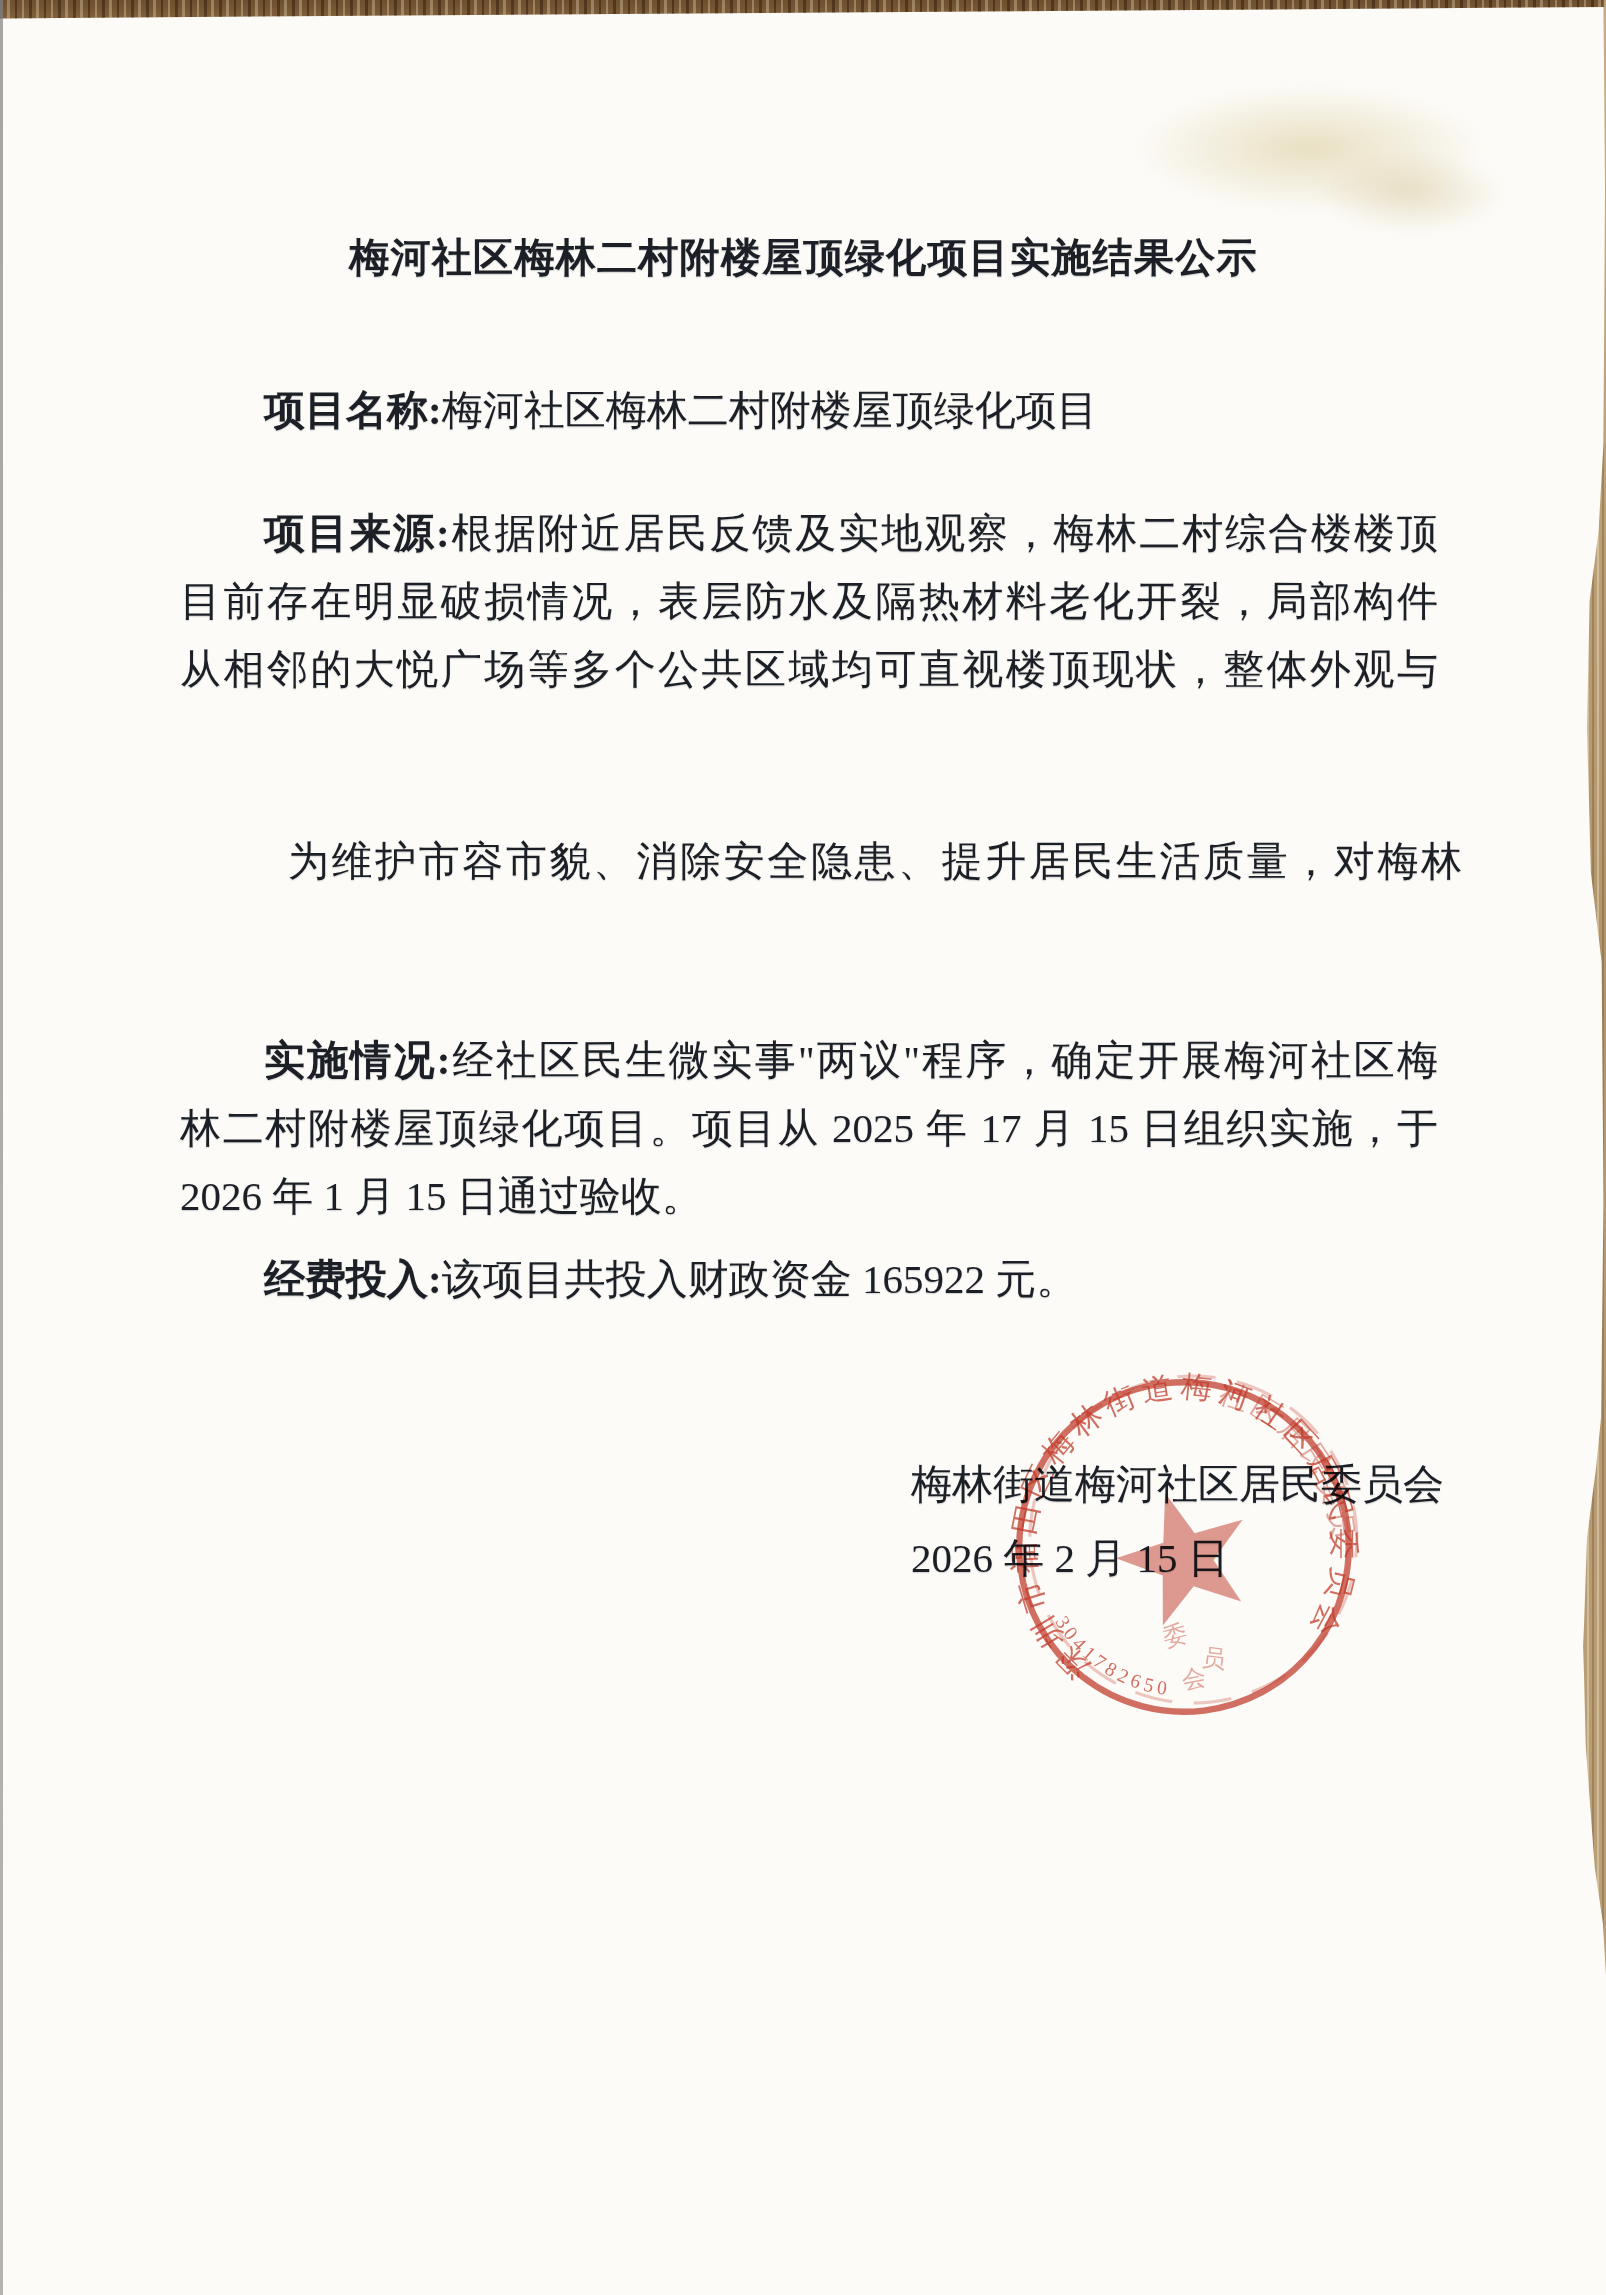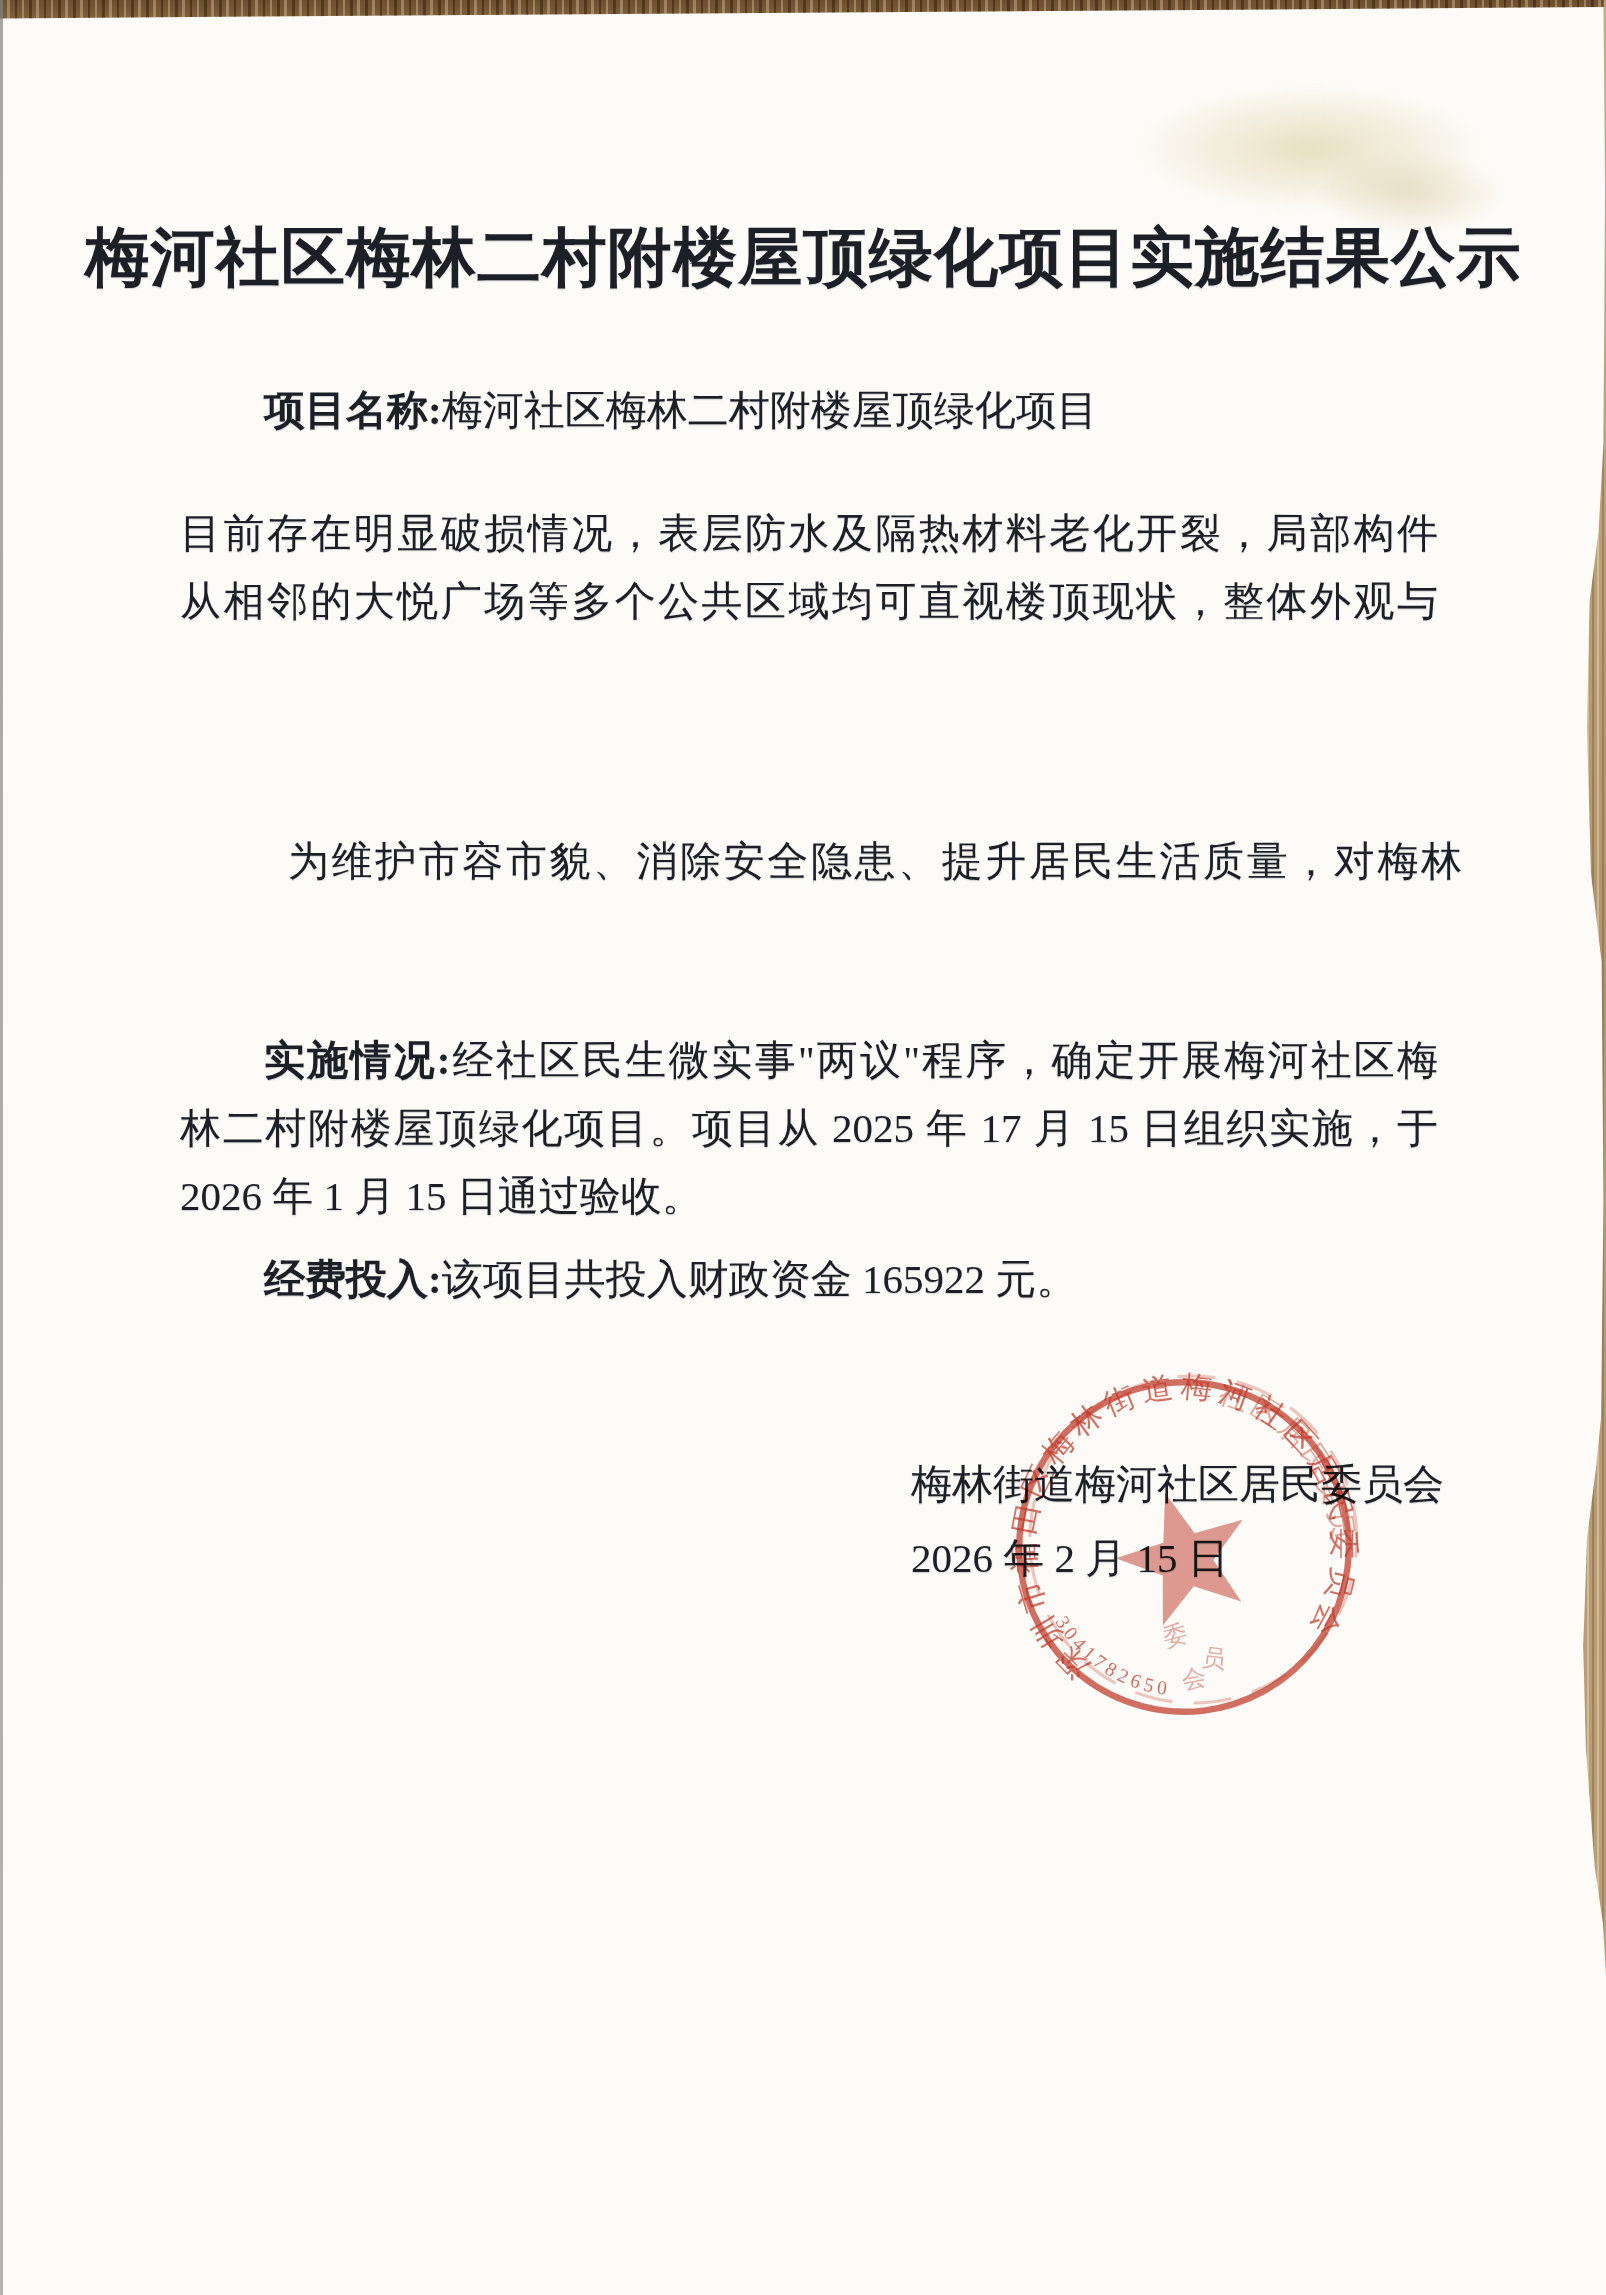--- a/index.html
+++ b/index.html
@@ -35,21 +35,21 @@
     background:linear-gradient(180deg,#8a8a8a,#9c9c9c);opacity:.75;
   }
   .smudge{position:absolute;border-radius:50%;filter:blur(5px);pointer-events:none;}
   .smudge.s1{left:1133px;top:85px;width:354px;height:127px;
     background:radial-gradient(ellipse at center, rgba(214,196,140,.50), rgba(214,196,140,0) 70%);}
   .smudge.s2{left:1316px;top:152px;width:190px;height:82px;
     background:radial-gradient(ellipse at center, rgba(205,185,130,.40), rgba(205,185,130,0) 70%);}
 
   .doc-title{
     position:absolute;top:223px;left:0;width:1607px;margin:0;
-    text-align:center;font-size:64px;font-weight:700;letter-spacing:1.3px;
+    text-align:center;font-size:40px;font-weight:700;letter-spacing:1.3px;
     line-height:70px;
     text-shadow:0 1.3px 1.3px rgba(30,40,60,.22);
   }
   .para{
     position:absolute;left:180px;width:1258px;
     font-size:41px;line-height:68px;
     text-shadow:0 1.3px 1.3px rgba(30,40,60,.20);
   }
   .line{text-align:justify;}
   .line.full{text-align-last:justify;}
@@ -80,20 +80,21 @@
 <div class="smudge s1"></div>
 <div class="smudge s2"></div>
 
 <h1 class="doc-title">梅河社区梅林二村附楼屋顶绿化项目实施结果公示</h1>
 
 <div class="para p1">
   <div class="line indent"><span class="label">项目名称:</span><span>梅河社区梅林二村附楼屋顶绿化项目</span></div>
 </div>
 
 <div class="para p2">
+  <div class="line indent full"><span class="label">项目来源:</span><span>根据附近居民反馈及实地观察，梅林二村综合楼楼顶</span></div>
   <div class="line full">目前存在明显破损情况，表层防水及隔热材料老化开裂，局部构件</div>
   <div class="line full">从相邻的大悦广场等多个公共区域均可直视楼顶现状，整体外观与</div>
 </div>
 
 <div class="para p3">
   <div class="line indent full">为维护市容市貌、消除安全隐患、提升居民生活质量，对梅林</div>
 </div>
 
 <div class="para p4">
   <div class="line indent full"><span class="label">实施情况:</span><span>经社区民生微实事"两议"程序，确定开展梅河社区梅</span></div>

